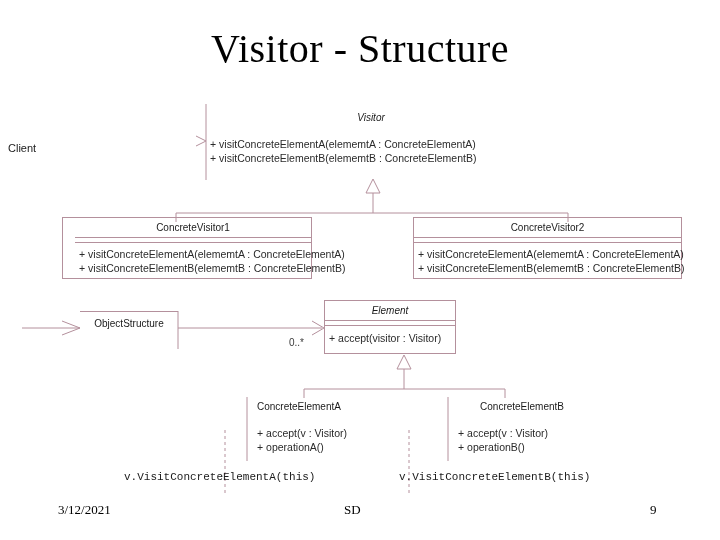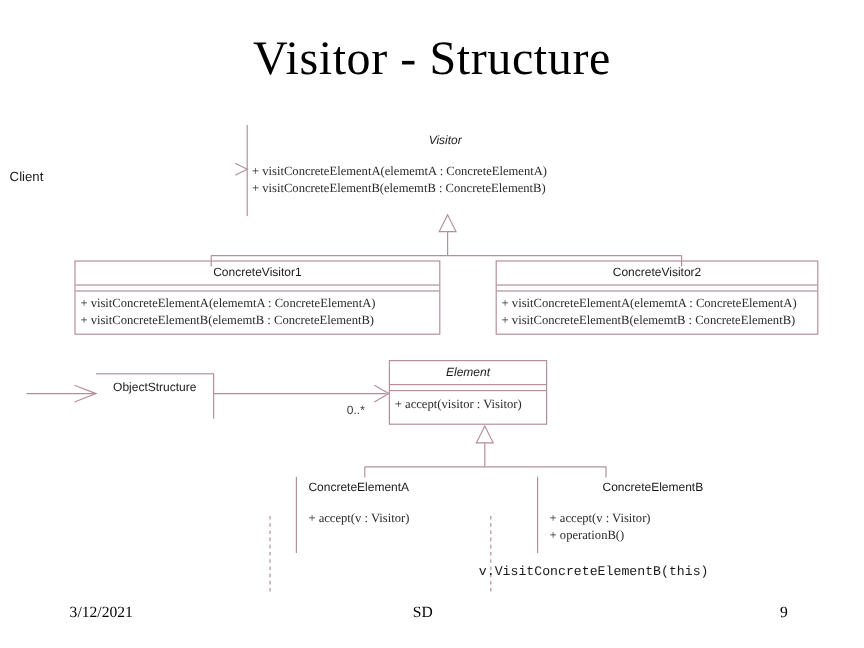--- a/index.html
+++ b/index.html
@@ -71,21 +71,20 @@
     font-style: italic;
   }
   .uml .sep {
     border-top: 1px solid #b4909c;
     height: 0;
     font-size: 0;
     line-height: 0;
   }
   .uml .ops {
     padding: 4px 4px 3px 4px;
-    font-family: Liberation Serif, serif;
   }
   .uml .op {
     font-size: 10.5px;
     line-height: 14px;
     white-space: nowrap;
     color: #2a2a2a;
   }
   .uml .gap {
     height: 6px;
   }
@@ -184,21 +183,21 @@
       <div class="ops">
         <div class="op">+ visitConcreteElementA(elememtA : ConcreteElementA)</div>
         <div class="op">+ visitConcreteElementB(elememtB : ConcreteElementB)</div>
       </div>
     </div>
 
     <svg style="position:absolute; left:204px; top:4px; width:4px; height:76px;">
       <line x1="2" y1="0" x2="2" y2="76" stroke="#b4909c" stroke-width="1"></line>
     </svg>
 
-    <div class="uml" style="left:62px; top:117px; width:305px; height:62px;">
+    <div class="uml" style="left:62px; top:117px; width:250px; height:62px;padding-left:12px;">
       <div class="name">ConcreteVisitor1</div>
       <div class="sep"></div>
       <div class="sep" style="margin-top:4px;"></div>
       <div class="ops">
         <div class="op">+ visitConcreteElementA(elememtA : ConcreteElementA)</div>
         <div class="op">+ visitConcreteElementB(elememtB : ConcreteElementB)</div>
       </div>
     </div>
 
     <div class="uml" style="left:413px; top:117px; width:269px; height:62px;">
@@ -227,38 +226,40 @@
         <div class="op">+ accept(visitor : Visitor)</div>
       </div>
     </div>
     <div class="mult" style="left:289px; top:237px;">0..*</div>
 
     <div class="uml frame-open" style="left:247px; top:297px; width:140px; height:62px;">
       <div class="name" style="text-align:left; padding-left:10px;">ConcreteElementA</div>
       <div class="gap"></div>
       <div class="ops" style="padding-left:10px;">
         <div class="op">+ accept(v : Visitor)</div>
+        <div class="op">+ operationA()</div>
       </div>
     </div>
     <svg style="position:absolute; left:245px; top:297px; width:4px; height:64px;">
       <line x1="2" y1="0" x2="2" y2="64" stroke="#b4909c" stroke-width="1"></line>
     </svg>
 
     <div class="uml frame-open" style="left:448px; top:297px; width:140px; height:62px;">
-      <div class="name" style="text-align:right; padding-left:10px;">ConcreteElementB</div>
+      <div class="name" style="text-align:center; padding-left:10px;">ConcreteElementB</div>
       <div class="gap"></div>
       <div class="ops" style="padding-left:10px;">
         <div class="op">+ accept(v : Visitor)</div>
         <div class="op">+ operationB()</div>
       </div>
     </div>
     <svg style="position:absolute; left:446px; top:297px; width:4px; height:64px;">
       <line x1="2" y1="0" x2="2" y2="64" stroke="#b4909c" stroke-width="1"></line>
     </svg>
 
+    <div class="note" style="left:124px; top:371px;">v.VisitConcreteElementA(this)</div>
     <div class="note" style="left:399px; top:371px;">v.VisitConcreteElementB(this)</div>
 
   </div>
 
   <div id="footer">
     <span class="date">3/12/2021</span>
     <span class="mid">SD</span>
     <span class="page">9</span>
   </div>
 

